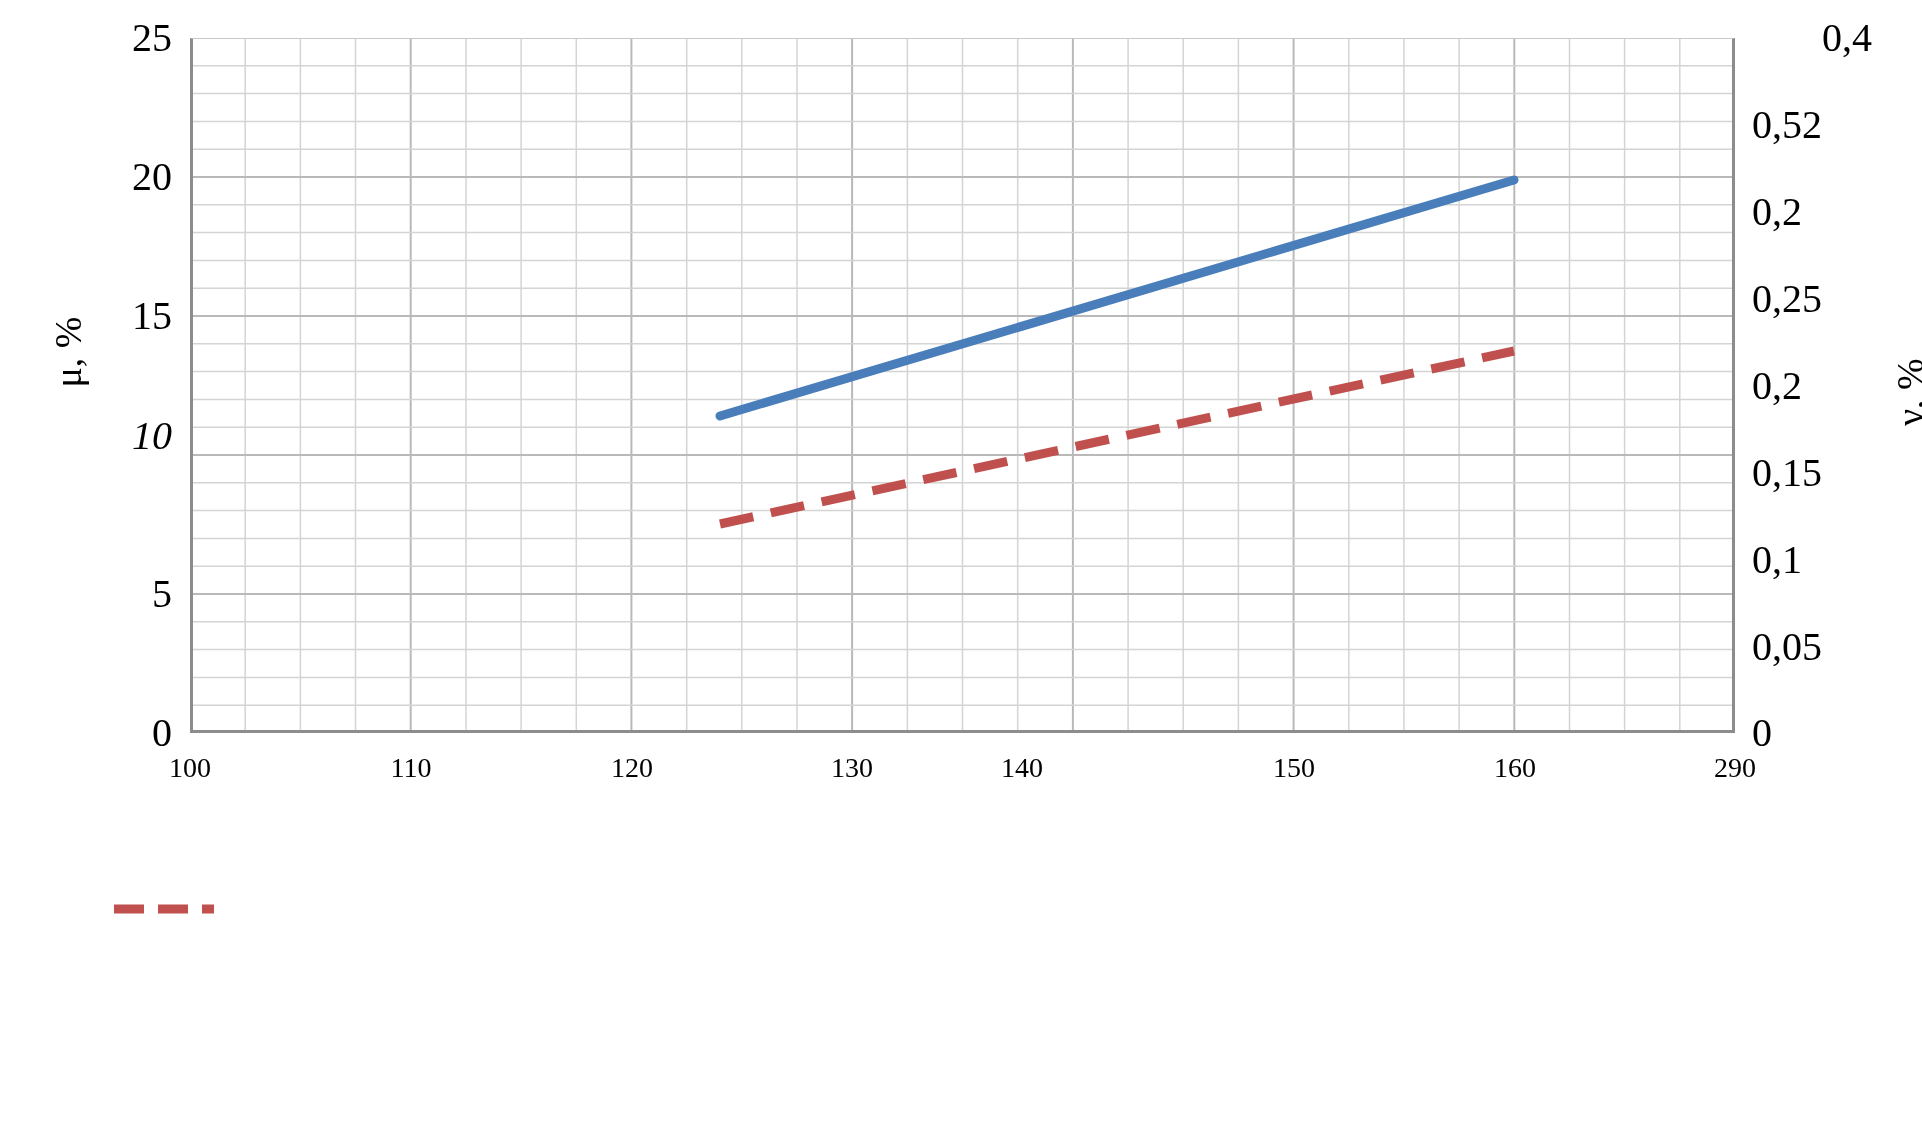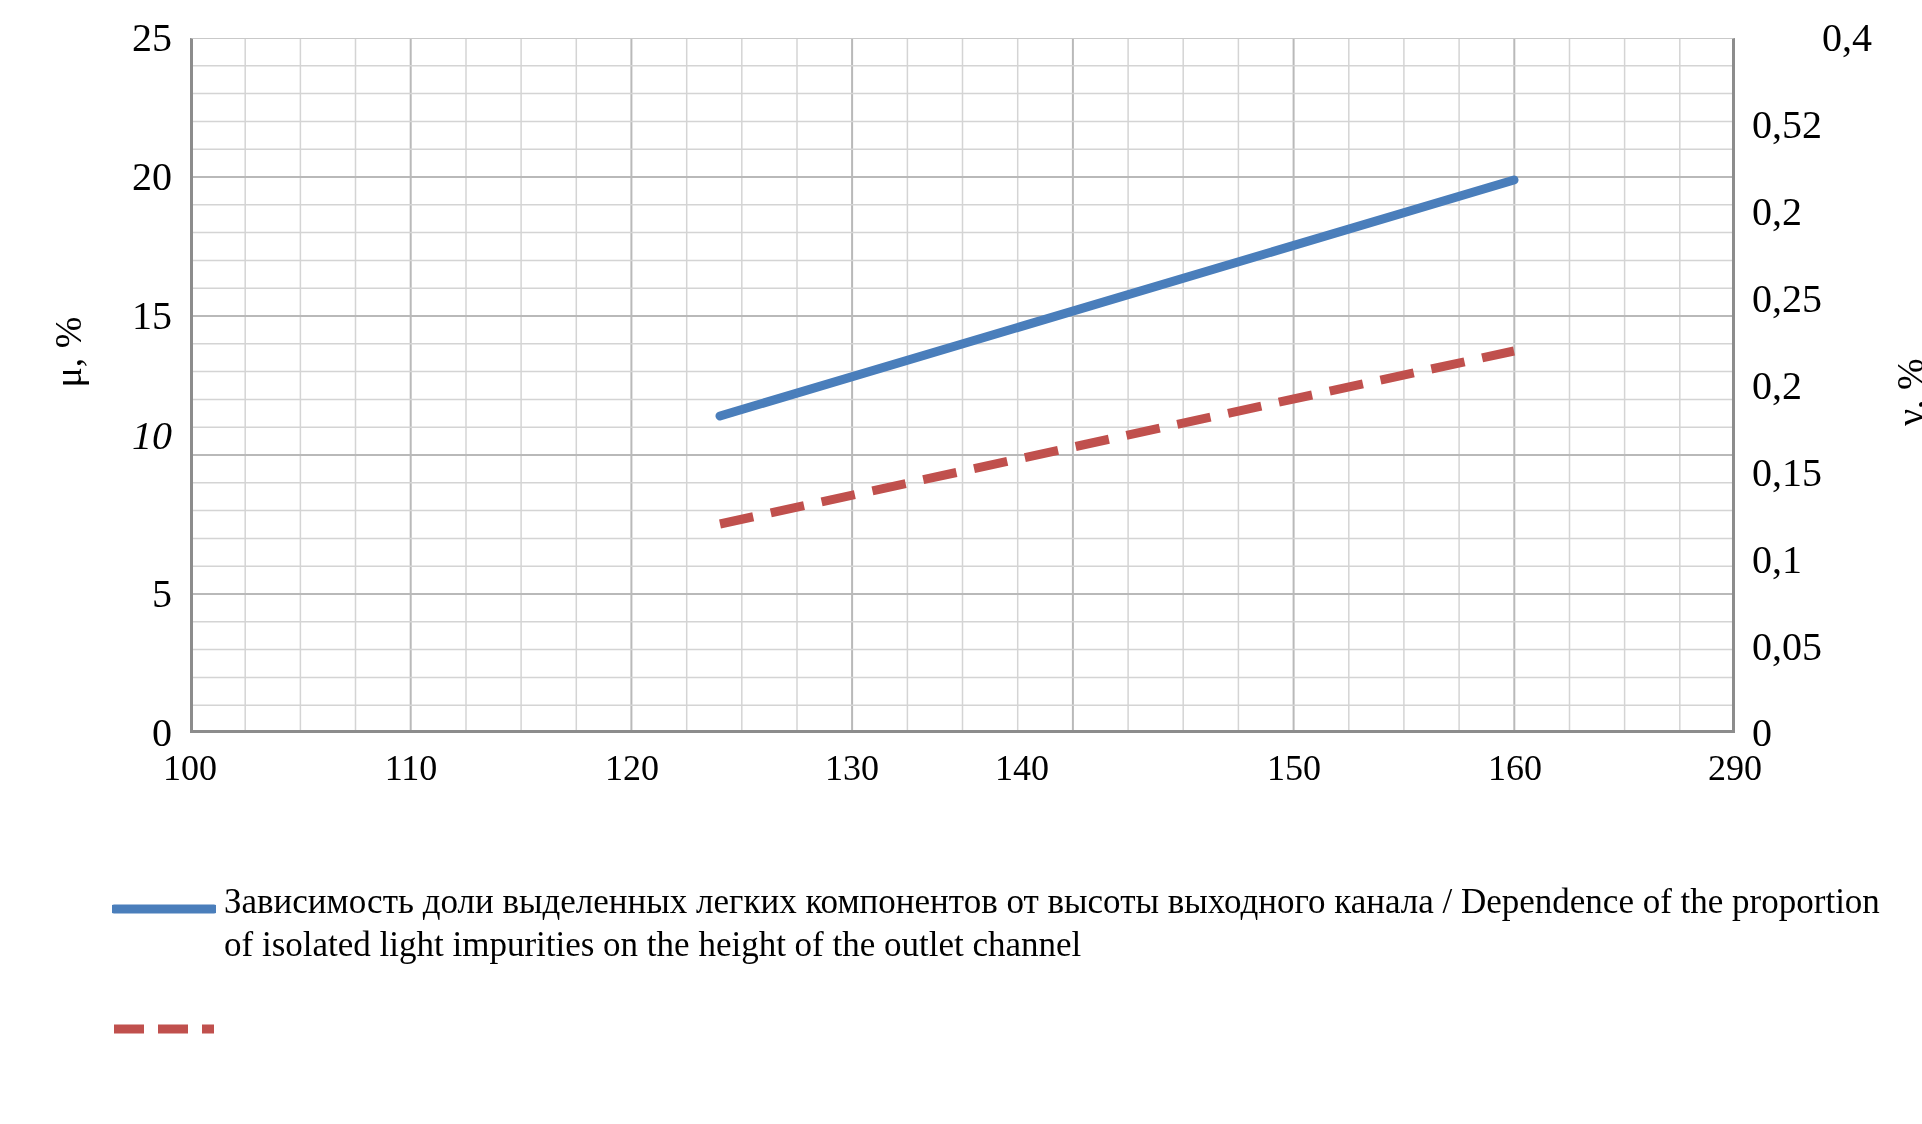--- a/index.html
+++ b/index.html
@@ -59,21 +59,21 @@
     width: 120px;
     text-align: left;
     font-size: 40px;
     line-height: 40px;
   }
   .xtick {
     position: absolute;
     top: 748px;
     width: 140px;
     text-align: center;
-    font-size: 36px;
+    font-size: 28px;
     line-height: 40px;
   }
 
   .axis-title-x {
     position: absolute;
     top: 818px;
     left: 0;
     width: 1922px;
     text-align: center;
     font-size: 38px;
@@ -236,26 +236,20 @@
     <svg class="series-svg" width="1545" height="695" viewBox="0 0 1545 695">
 
       <line x1="530" y1="378" x2="1324" y2="142" stroke="#4a7ebb" stroke-width="9" stroke-linecap="round"></line>
 
       <line x1="530" y1="486" x2="1324" y2="313" stroke="#c0504d" stroke-width="9" stroke-linecap="butt" stroke-dasharray="34 18"></line>
     </svg>
   </div>
 
   <div class="legend">
 
-    <div class="legend-entry">
-      <svg class="legend-swatch" width="104" height="18" viewBox="0 0 104 18" style="height:18px;">
-        <line x1="2" y1="9" x2="102" y2="9" stroke="#4a7ebb" stroke-width="9" stroke-linecap="round"></line>
-      </svg>
-      <div class="legend-text">Зависимость доли  выделенных легких компонентов  от высоты выходного канала / Dependence of the proportion of isolated light impurities on the height of the outlet channel</div>
-    </div>
 
     <div class="legend-entry">
       <svg class="legend-swatch" width="104" height="18" viewBox="0 0 104 18" style="height:18px;">
         <line x1="2" y1="9" x2="102" y2="9" stroke="#c0504d" stroke-width="9" stroke-dasharray="30 14"></line>
       </svg>
     </div>
 
   </div>
 </div>
 

